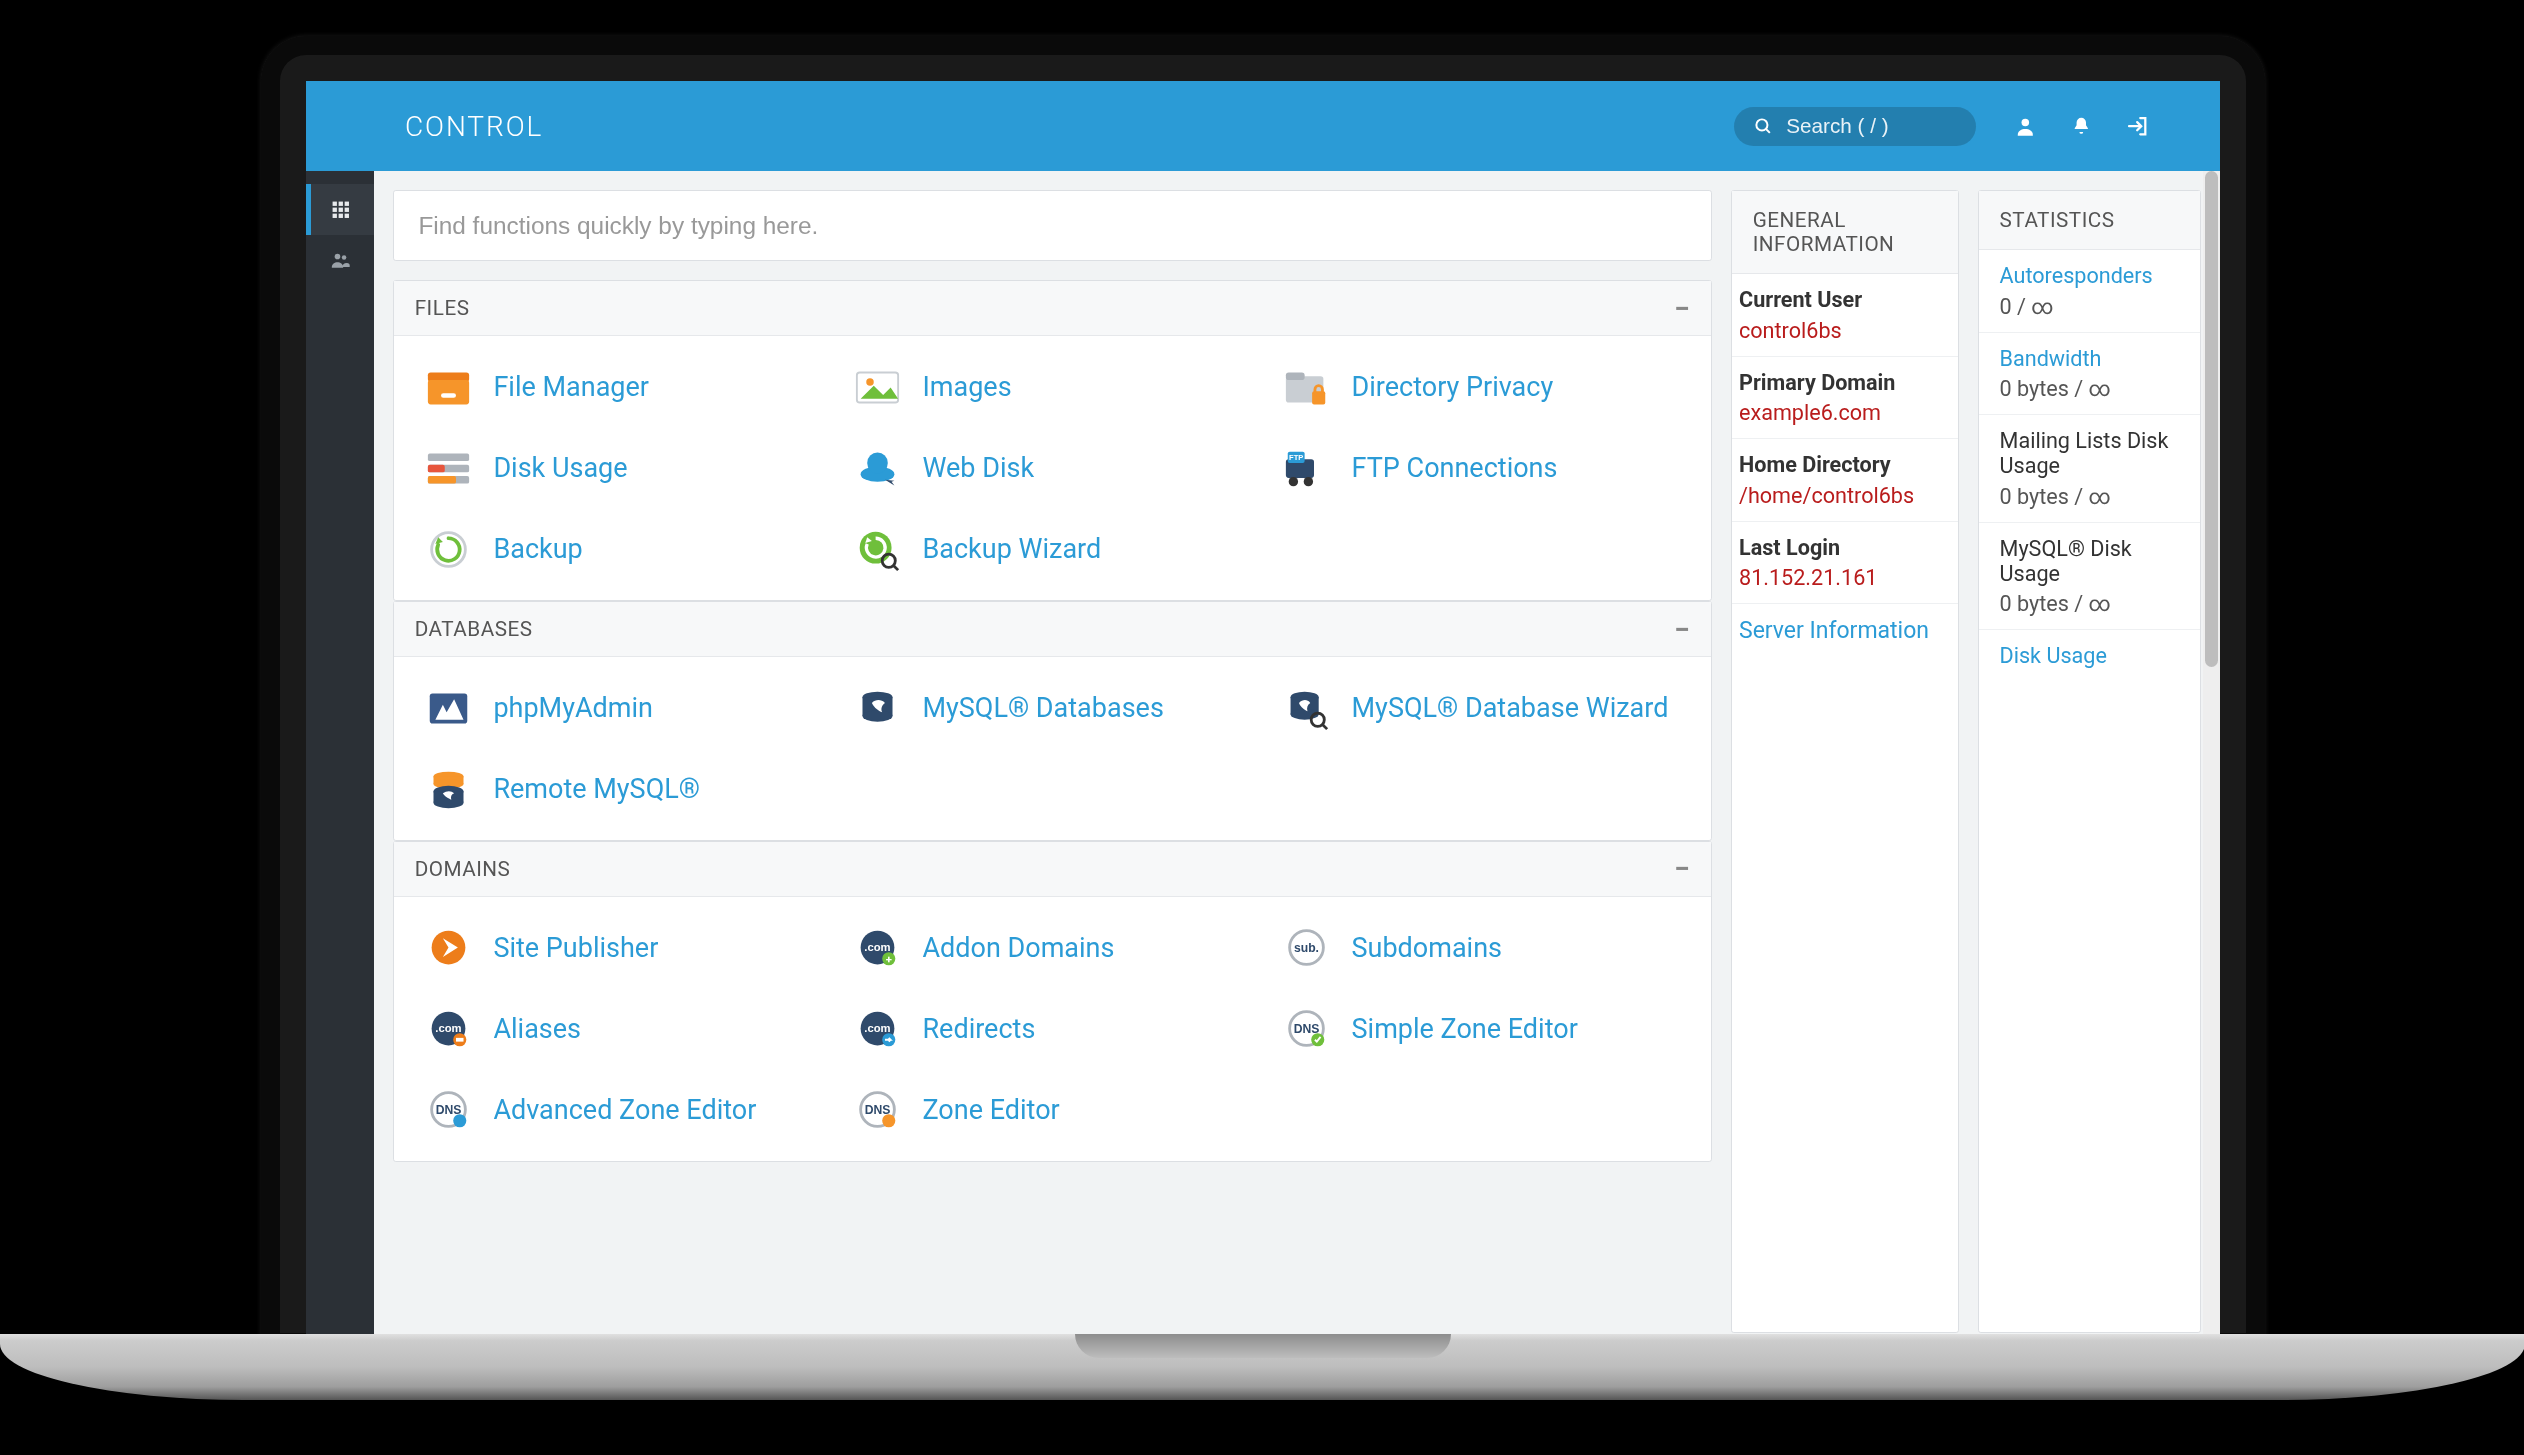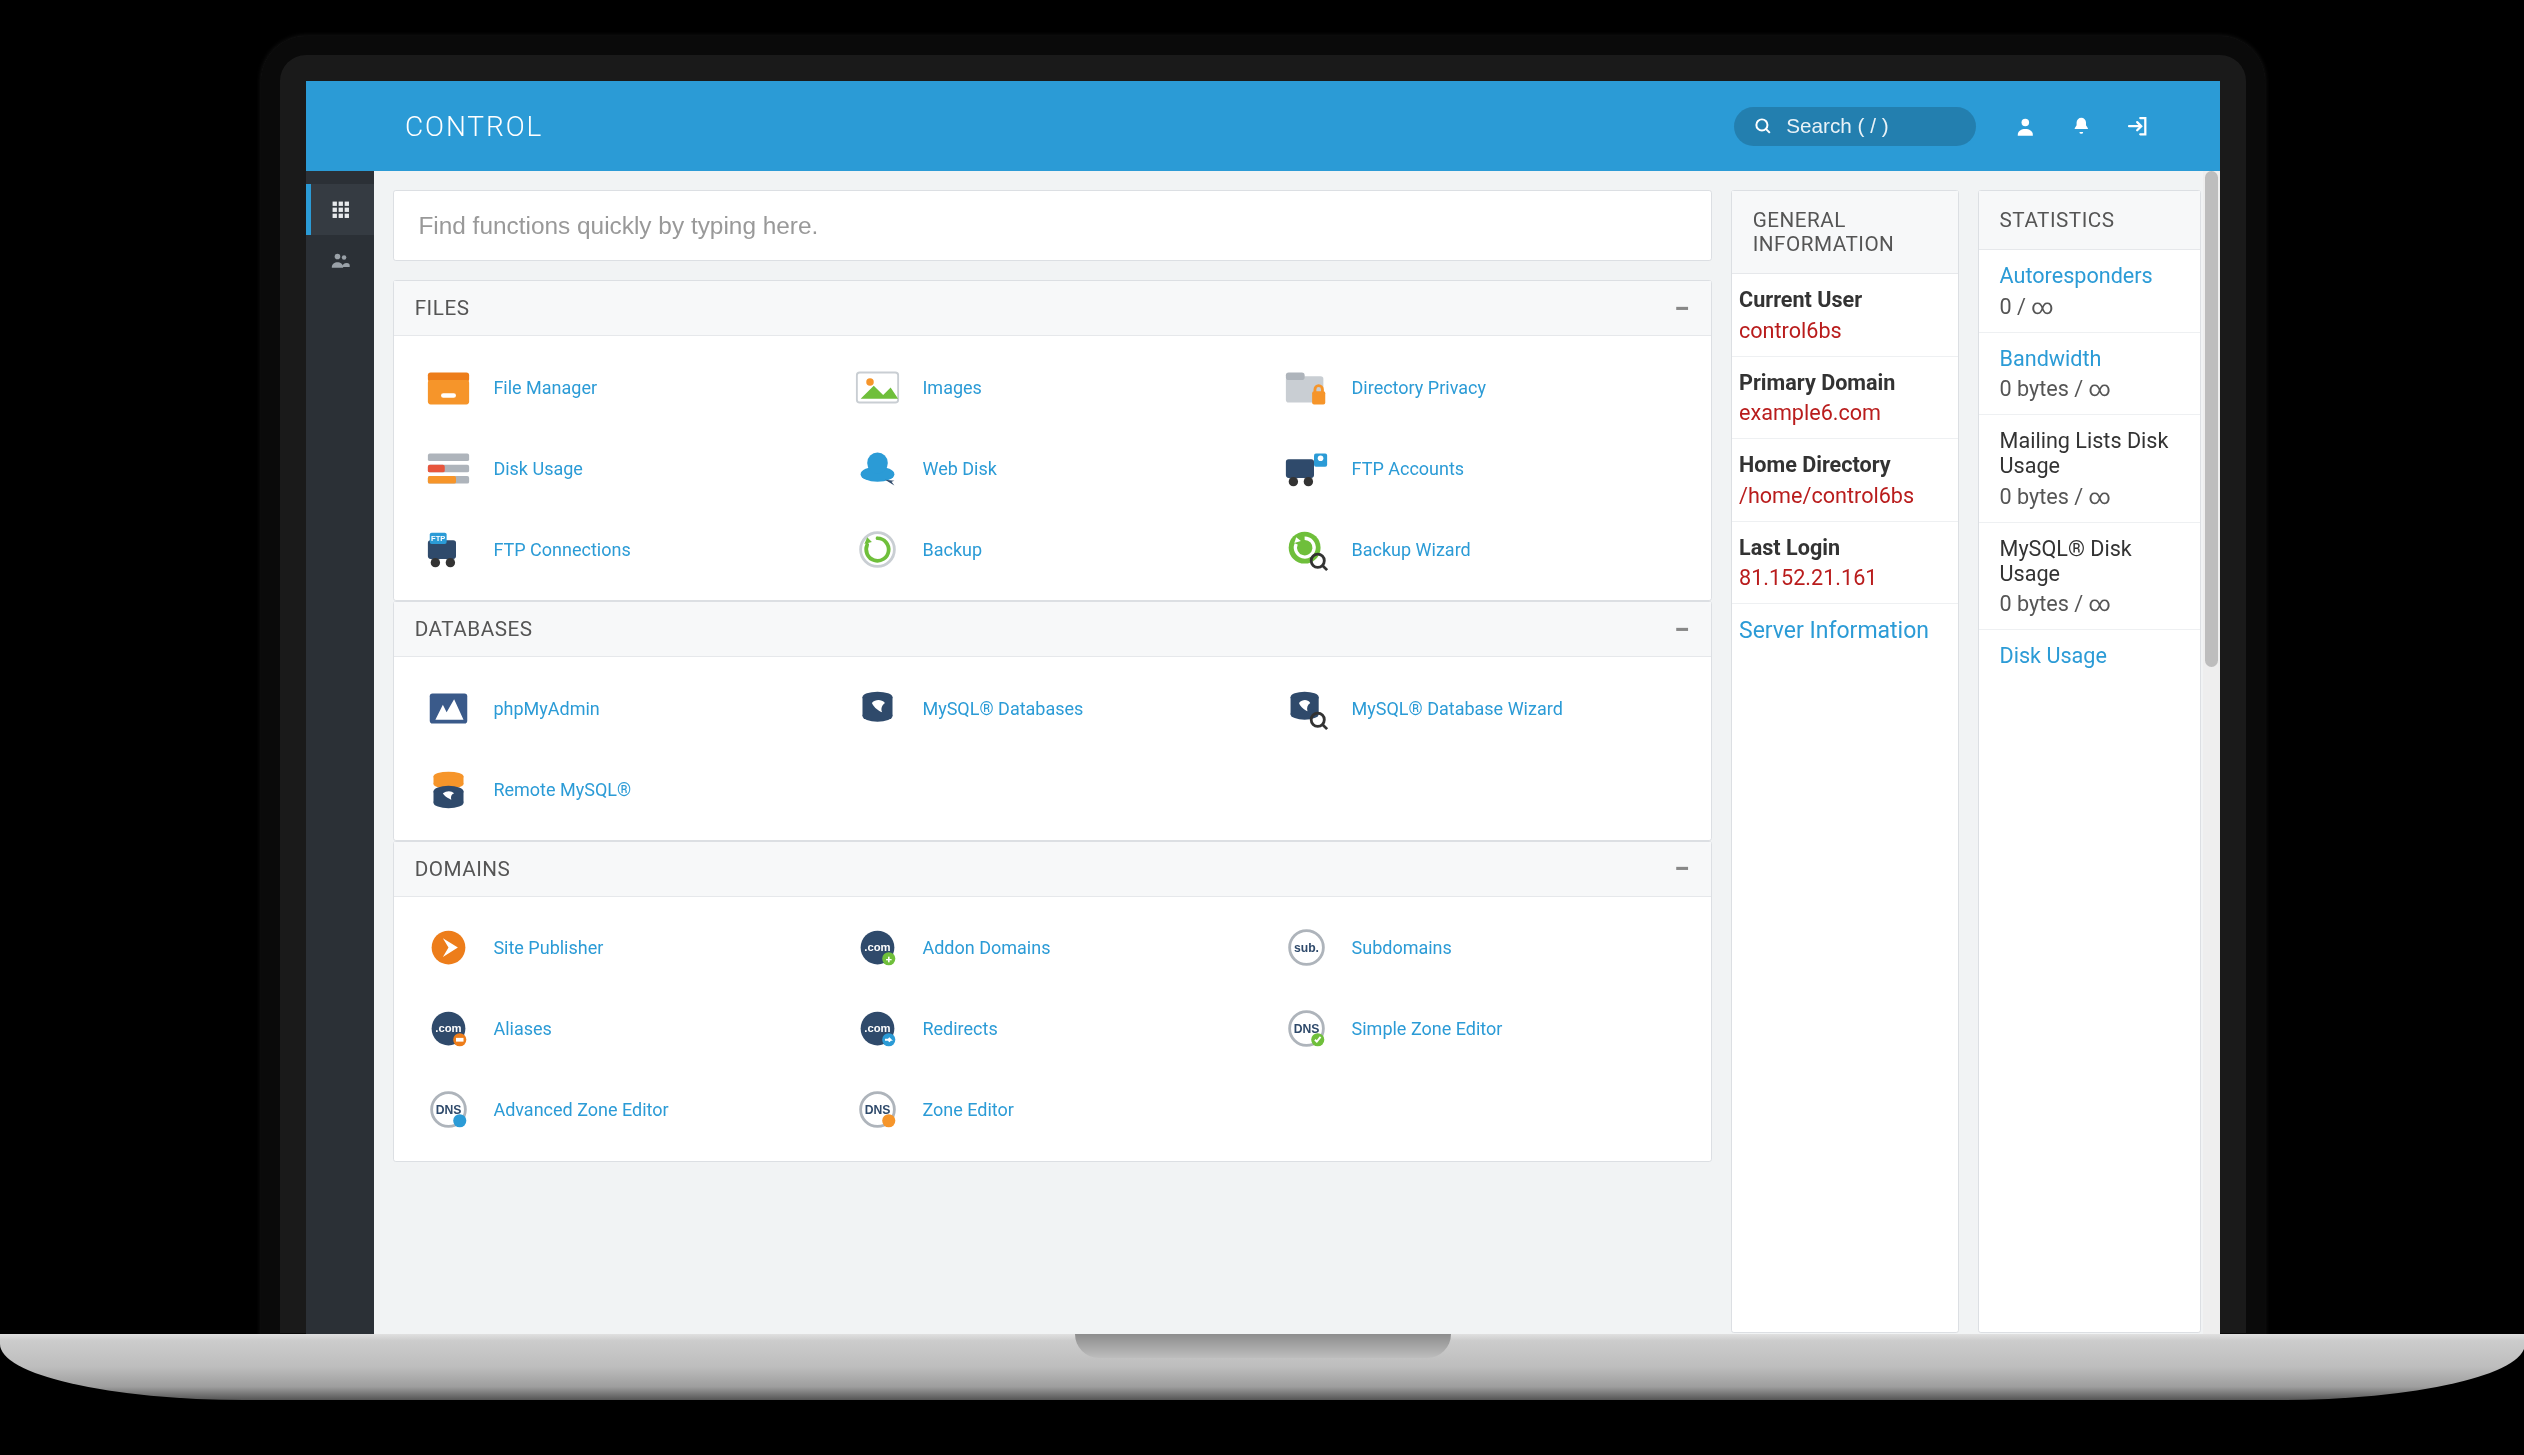--- a/index.html
+++ b/index.html
@@ -193,21 +193,21 @@
   .tile-icon {
     width: 60px;
     height: 53px;
     display: flex;
     align-items: center;
     justify-content: center;
     flex-shrink: 0;
   }
   .tile-label {
     color: #2b9bd6;
-    font-size: 18px;
+    font-size: 27px;
   }
   .info-head, .stat-head {
     padding: 17px 20.7px;
     font-size: 20.7px;
     color: #555;
     letter-spacing: 0.5px;
     background: #f7f8f9;
     border-bottom: 0.9px solid #e6e8eb;
   }
   .info-row {
@@ -358,32 +358,20 @@
                       </svg>
                     </span>
       <span class="tile-label">Web Disk</span>
                   </div>
                   <div class="tile">
       <span class="tile-icon">
                       <svg width="53" height="45" viewBox="0 0 56 48">
                         <rect x="6" y="14" width="30" height="20" rx="3" fill="#2f4a6b"></rect>
                         <circle cx="14" cy="38" r="5" fill="#333"></circle>
                         <circle cx="30" cy="38" r="5" fill="#333"></circle>
-                        <rect x="36" y="8" width="14" height="14" rx="2" fill="#2b9bd6"></rect>
-                        <circle cx="43" cy="13" r="3" fill="#fff"></circle>
-                      </svg>
-                    </span>
-      <span class="tile-label">FTP Accounts</span>
-                  </div>
-                  <div class="tile">
-      <span class="tile-icon">
-                      <svg width="53" height="45" viewBox="0 0 56 48">
-                        <rect x="6" y="14" width="30" height="20" rx="3" fill="#2f4a6b"></rect>
-                        <circle cx="14" cy="38" r="5" fill="#333"></circle>
-                        <circle cx="30" cy="38" r="5" fill="#333"></circle>
                         <rect x="8" y="6" width="18" height="12" rx="2" fill="#2b9bd6"></rect>
                         <text x="17" y="15" font-size="8" fill="#fff" text-anchor="middle" font-family="Arial" font-weight="bold">FTP</text>
                       </svg>
                     </span>
       <span class="tile-label">FTP Connections</span>
                   </div>
                   <div class="tile">
       <span class="tile-icon">
                       <svg width="53" height="45" viewBox="0 0 56 48">
                         <circle cx="28" cy="24" r="18" fill="#fff" stroke="#c9ced3" stroke-width="3"></circle>

